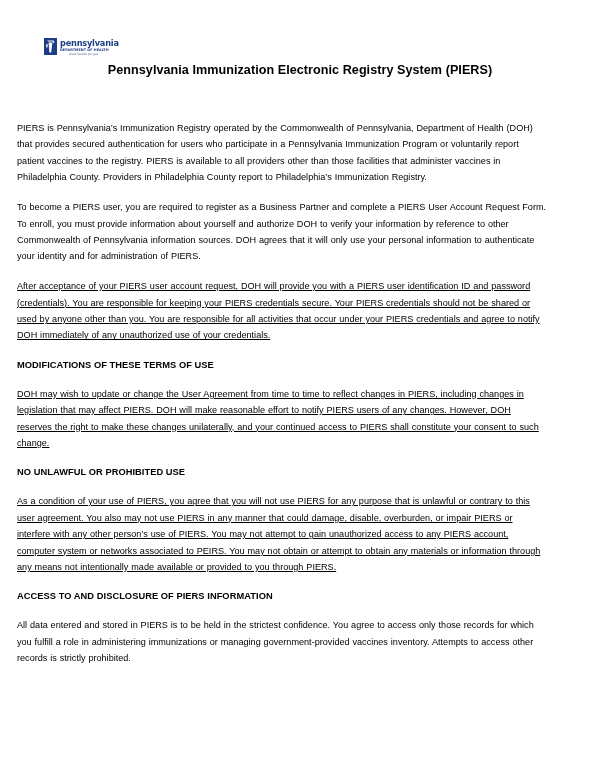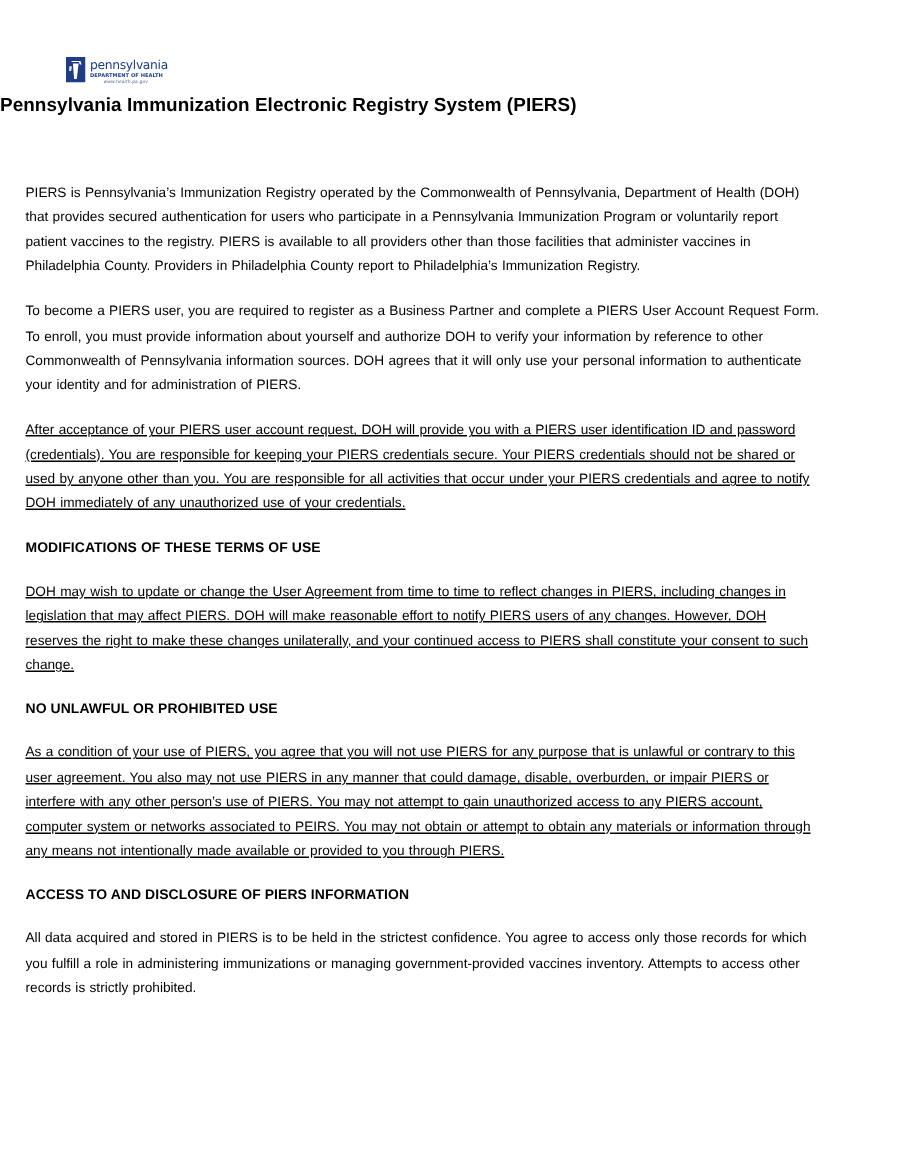--- a/index.html
+++ b/index.html
@@ -41,21 +41,21 @@
   }
   .logo-words {
     display: flex;
     flex-direction: column;
     justify-content: flex-start;
     padding-top: 1px;
   }
   .logo-name {
     font-family: "DejaVu Sans", sans-serif;
     font-size: 8.2px;
-    font-weight: 400;
+    font-weight: 700;
     letter-spacing: -0.2px;
     color: #1f3d87;
     line-height: 9px;
     white-space: nowrap;
   }
   .logo-sub1 {
     font-family: "DejaVu Sans", sans-serif;
     font-size: 3.4px;
     font-weight: 700;
     letter-spacing: 0.05px;
@@ -73,20 +73,21 @@
     white-space: nowrap;
     padding-left: 9px;
   }
 
   
   .doc-title {
     position: absolute;
     left: 0;
     top: 62px;
     width: 600px;
+    text-align: center;
   }
   .doc-title .tline {
     display: block;
     font-family: "Liberation Sans", sans-serif;
     font-size: 12.6px;
     font-weight: 700;
     line-height: 17.5px;
     letter-spacing: 0.05px;
     color: #000000;
   }
@@ -158,18 +159,18 @@
     <h2 class="section-heading">MODIFICATIONS OF THESE TERMS OF USE</h2>
 
     <p class="para tight">DOH may wish to update or change the User Agreement from time to time to reflect changes in PIERS, including changes in legislation that may affect PIERS.  DOH will make reasonable effort to notify PIERS users of any changes.  However, DOH reserves the right to make these changes unilaterally, and your continued access to PIERS shall constitute your consent to such change.</p>
 
     <h2 class="section-heading">NO UNLAWFUL OR PROHIBITED USE</h2>
 
     <p class="para tight">As a condition of your use of PIERS, you agree that you will not use PIERS for any purpose that is unlawful or contrary to this user agreement.  You also may not use PIERS in any manner that could damage, disable, overburden, or impair PIERS or interfere with any other person’s use of PIERS.  You may not attempt to gain unauthorized access to any PIERS account, computer system or networks associated to PEIRS.  You may not obtain or attempt to obtain any materials or information through any means not intentionally made available or provided to you through PIERS.</p>
 
     <h2 class="section-heading">ACCESS TO AND DISCLOSURE OF PIERS INFORMATION</h2>
 
-    <p class="para">All data acquired and stored in PIERS is to be held in the strictest confidence.  You agree to access only those records for which you fulfill a role in administering immunizations or managing government-provided vaccines inventory.  Attempts to access other records is strictly prohibited.</p>
+    <p class="para">All data entered and stored in PIERS is to be held in the strictest confidence.  You agree to access only those records for which you fulfill a role in administering immunizations or managing government-provided vaccines inventory.  Attempts to access other records is strictly prohibited.</p>
 
 
   </div>
 
 </div>
 
 </body></html>

